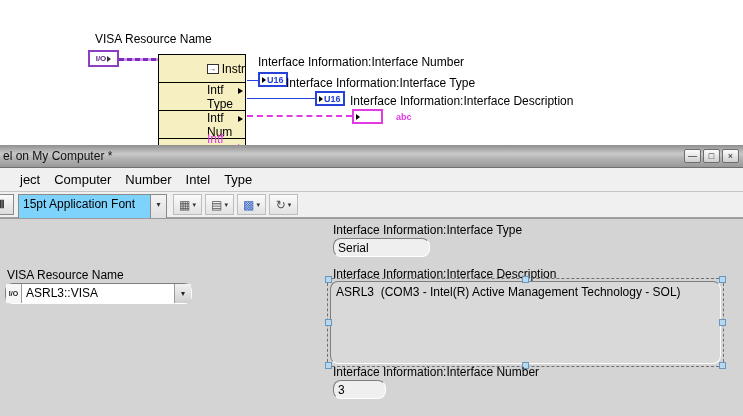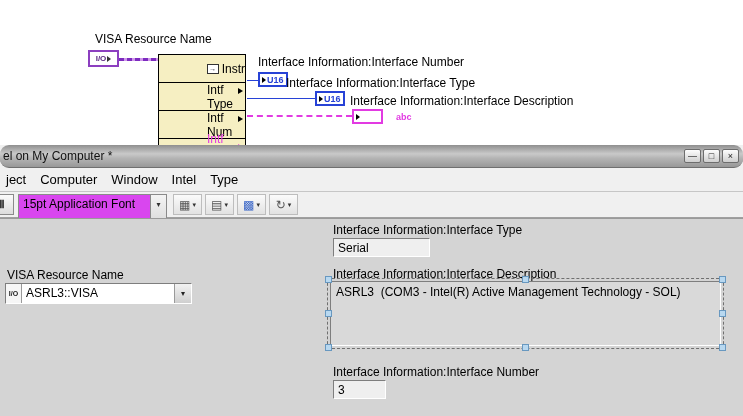--- a/index.html
+++ b/index.html
@@ -29,59 +29,59 @@
   .term .tri { width:0;height:0;border-top:3px solid transparent;border-bottom:3px solid transparent;border-left:4px solid #000; }
   .term-u16 { border:2px solid #2742d6; color:#2742d6; width:30px; }
   .term-str { border:2px solid #e23ae2; color:#e23ae2; width:31px; }
   .wire-blue { position:absolute; height:0; border-top:1px solid #2742d6; }
   .wire-pink { position:absolute; height:0; border-top:2px dashed #e23ae2; }
 
   
   .window { position:absolute; left:0; top:145px; width:743px; height:271px; background:#f0f0f0; }
   .titlebar { position:absolute; left:0; top:0; width:100%; height:23px;
               background:linear-gradient(180deg,#8f8f8f 0%,#c9c9c9 40%,#b4b4b4 60%,#989898 100%);
-              border-bottom:1px solid #6f6f6f;border-radius:9px; }
+              border-bottom:1px solid #6f6f6f; }
   .title-text { position:absolute; left:3px; top:0; line-height:23px; font-size:12px; color:#111; white-space:nowrap; }
   .cap-btns { position:absolute; right:4px; top:4px; display:flex; gap:2px; }
   .cap-btn { width:17px; height:14px; background:linear-gradient(#fdfdfd,#cfcfcf);
              border:1px solid #6d6d6d; border-radius:2px; font-size:9px; line-height:12px;
              text-align:center; color:#222; cursor:default; }
   .menubar { position:absolute; left:0; top:23px; width:100%; height:24px; background:#f0f0f0;
-             border-bottom:1px solid #c6c6c6; display:flex; padding-left:6px; }
+             border-bottom:1px solid #c6c6c6; display:flex; padding-left:20px; }
   .menu-item { font-size:13px; color:#000; line-height:24px; margin-right:14px; white-space:nowrap; }
   .toolbar { position:absolute; left:0; top:48px; width:100%; height:25px; background:#f0f0f0;
              border-bottom:1px solid #a0a0a0; }
   .pause-btn { position:absolute; left:-10px; top:1px; width:24px; height:21px;
                background:linear-gradient(#fbfbfb,#dcdcdc); border:1px solid #8a8a8a;
                font-size:11px; font-weight:bold; text-align:center; line-height:19px; color:#222; }
   .font-combo { position:absolute; left:18px; top:1px; width:149px; height:33px;
-                border:1px solid #8a8a8a; background:#d946ef; display:flex;justify-content:center; }
+                border:1px solid #8a8a8a; background:#7dd3fc; display:flex;justify-content:center; }
   .font-text { flex:1; font-size:12px; line-height:19px; padding-left:4px; color:#000; white-space:nowrap; overflow:hidden; }
   .font-arrow { width:16px; background:linear-gradient(#f4f4f4,#d8d8d8); border-left:1px solid #8a8a8a;
                 font-size:8px; text-align:center; line-height:19px; color:#333; }
   .tb-btn { position:absolute; top:1px; width:29px; height:21px;
             background:linear-gradient(#fbfbfb,#e2e2e2); border:1px solid #bdbdbd;
             display:flex; align-items:center; justify-content:center; gap:2px; }
   .tb-icon { font-size:12px; color:#555; line-height:12px; }
   .tb-icon.blue { color:#3a66c8; }
   .tb-arrow { font-size:7px; color:#333; }
 
   .panel { position:absolute; left:0; top:73px; width:100%; height:198px; background:#d4d4d4; border-top:1px solid #9a9a9a; }
   .fp-label { position:absolute; font-size:12px; color:#000; white-space:nowrap; }
   .sunken { border-top:1px solid #7e7e7e; border-left:1px solid #7e7e7e;
-            border-bottom:1px solid #ffffff; border-right:1px solid #ffffff; }
+            border-bottom:1px solid #ffffff; border-right:1px solid #ffffff;border-radius:8px; }
   .fp-field { position:absolute; background:#efefef; font-size:12px; color:#000;
               padding:2px 4px; white-space:nowrap; overflow:hidden; }
   .visa-combo { position:absolute; left:5px; top:64px; width:187px; height:21px; display:flex; background:#fff; }
   .combo-io { width:16px; background:#f6f6f6; border-right:1px solid #9a9a9a; font-size:7px;
               font-weight:bold; color:#222; text-align:center; line-height:19px; }
   .combo-text { flex:1; font-size:12px; line-height:19px; padding-left:4px; color:#000; white-space:nowrap; overflow:hidden; }
   .combo-arrow { width:17px; background:linear-gradient(#f2f2f2,#cfcfcf); border-left:1px solid #9a9a9a;
                  font-size:8px; text-align:center; line-height:19px; color:#222; }
-  .desc-wrap { position:absolute; left:330px; top:62px; width:391px; height:65px;
+  .desc-wrap { position:absolute; left:330px; top:62px; width:391px; height:83px;
                outline:1px dashed #6f6f6f; outline-offset:2px; }
   .desc-box { width:100%; height:100%; background:#d9d9d9; font-size:12px; color:#000;
               padding:3px 5px; white-space:pre; overflow:hidden; }
   .handle { position:absolute; width:7px; height:7px; background:#b8d8f0; border:1px solid #6898c0; }
   .h-tl{left:-5px;top:-5px;} .h-tm{left:calc(50% - 4px);top:-5px;} .h-tr{right:-5px;top:-5px;}
   .h-ml{left:-5px;top:calc(50% - 4px);} .h-mr{right:-5px;top:calc(50% - 4px);}
   .h-bl{left:-5px;bottom:-5px;} .h-bm{left:calc(50% - 4px);bottom:-5px;} .h-br{right:-5px;bottom:-5px;}
 </style>
 </head>
 <body>
@@ -146,21 +146,21 @@
       <div class="cap-btns">
         <div class="cap-btn">—</div>
         <div class="cap-btn">□</div>
         <div class="cap-btn">×</div>
       </div>
     </div>
 
     <div class="menubar">
       <div class="menu-item">ject</div>
       <div class="menu-item">Computer</div>
-      <div class="menu-item">Window</div>
+      <div class="menu-item">Number</div>
       <div class="menu-item">Intel</div>
       <div class="menu-item">Type</div>
     </div>
 
     <div class="toolbar">
       <div class="pause-btn">Ⅱ</div>
       <div class="font-combo">
         <div class="font-text">15pt Application Font</div>
         <div class="font-arrow">▾</div>
       </div>

